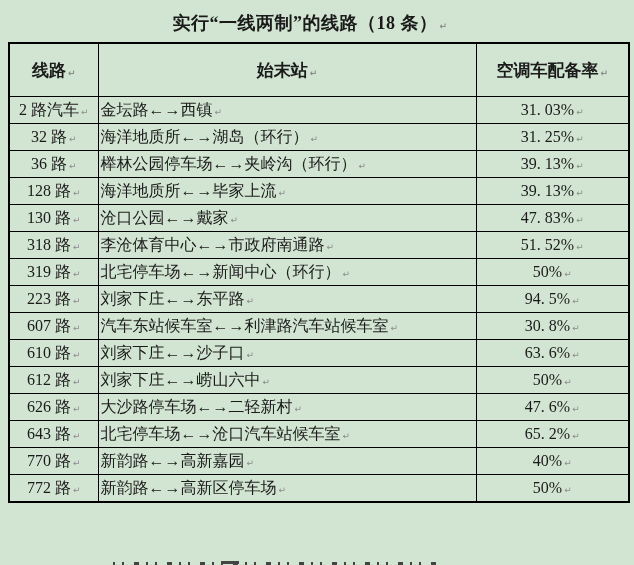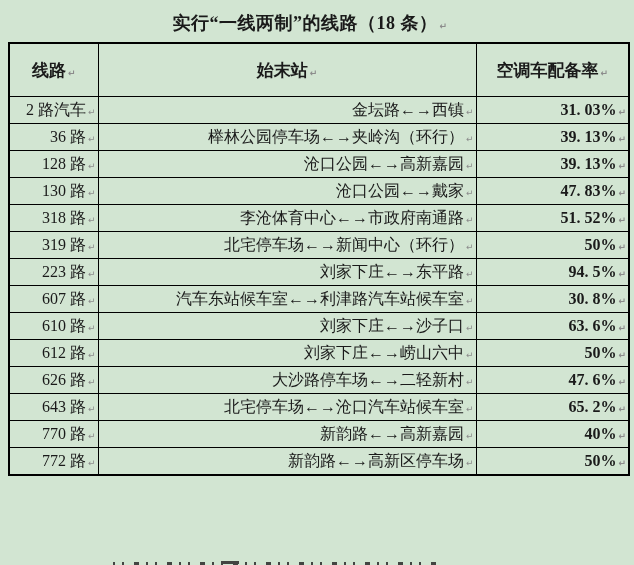--- a/index.html
+++ b/index.html
@@ -52,26 +52,25 @@
     padding: 12px;
     white-space: nowrap;
   }
   table.routes td {
     height: 26px;
     font-size: 16px;
     vertical-align: middle;
     padding: 0 2px;
     white-space: nowrap;
     overflow: hidden;
-    text-align: right;
   }
   td.col-route, th.col-route { text-align: center; }
   td.col-stations { text-align: left; padding-left: 9px; }
   th.col-stations { text-align: center; }
-  td.col-rate, th.col-rate { text-align: center; font-weight: bold; }
+  td.col-rate, th.col-rate { text-align: center; }
   .pmark {
     font-size: 9px;
     color: #8c8c8c;
     margin-left: 2px;
     vertical-align: baseline;
     font-family: "DejaVu Sans", sans-serif;
   }
   
   .partial-line {
     position: absolute;
@@ -116,27 +115,32 @@
         </th>
       </tr>
     </thead>
     <tbody id="routes-body">
         <tr>
           <td class="col-route"><span>2 路汽车</span><span class="pmark">↵</span></td>
           <td class="col-stations"><span>金坛路←→西镇</span><span class="pmark">↵</span></td>
           <td class="col-rate"><span>31. 03%</span><span class="pmark">↵</span></td>
         </tr>
         <tr>
+          <td class="col-route"><span>32 路</span><span class="pmark">↵</span></td>
+          <td class="col-stations"><span>海洋地质所←→湖岛（环行）</span><span class="pmark">↵</span></td>
+          <td class="col-rate"><span>31. 25%</span><span class="pmark">↵</span></td>
+        </tr>
+        <tr>
           <td class="col-route"><span>36 路</span><span class="pmark">↵</span></td>
           <td class="col-stations"><span>榉林公园停车场←→夹岭沟（环行）</span><span class="pmark">↵</span></td>
           <td class="col-rate"><span>39. 13%</span><span class="pmark">↵</span></td>
         </tr>
         <tr>
           <td class="col-route"><span>128 路</span><span class="pmark">↵</span></td>
-          <td class="col-stations"><span>沧口公园←→高新嘉园</span><span class="pmark">↵</span></td>
+          <td class="col-stations"><span>海洋地质所←→毕家上流</span><span class="pmark">↵</span></td>
           <td class="col-rate"><span>39. 13%</span><span class="pmark">↵</span></td>
         </tr>
         <tr>
           <td class="col-route"><span>130 路</span><span class="pmark">↵</span></td>
           <td class="col-stations"><span>沧口公园←→戴家</span><span class="pmark">↵</span></td>
           <td class="col-rate"><span>47. 83%</span><span class="pmark">↵</span></td>
         </tr>
         <tr>
           <td class="col-route"><span>318 路</span><span class="pmark">↵</span></td>
           <td class="col-stations"><span>李沧体育中心←→市政府南通路</span><span class="pmark">↵</span></td>

